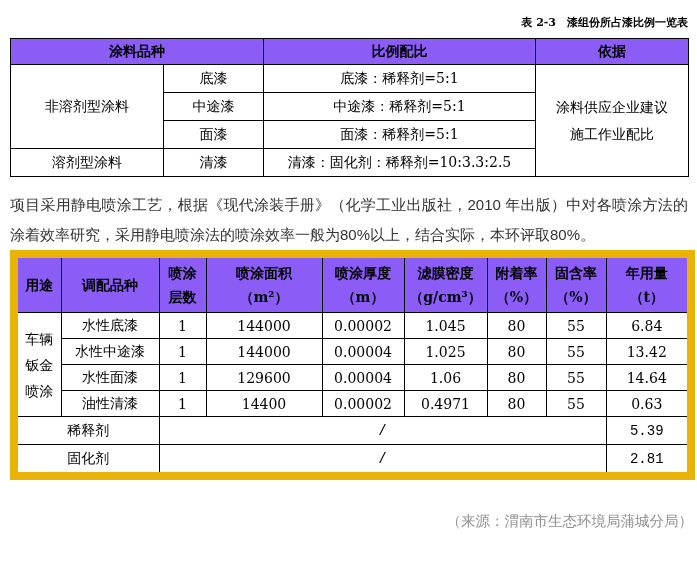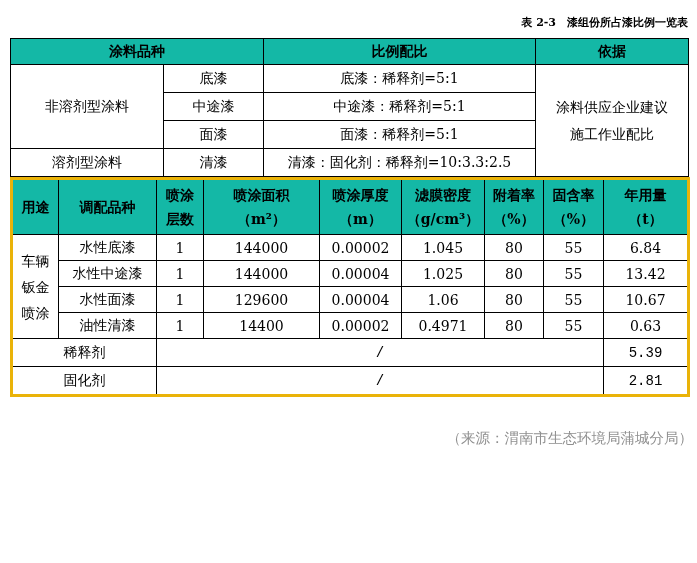--- a/index.html
+++ b/index.html
@@ -22,38 +22,38 @@
   table{
     border-collapse:collapse;table-layout:fixed;
     font-family:"DejaVu Serif",serif;
     font-size:14px;color:#000;
   }
   td,th{
     border:1px solid #000;
     text-align:center;vertical-align:middle;
     padding:0 2px;overflow:hidden;
   }
-  th{background:#14b8a6;font-weight:bold;}
+  th{background:#8b5cf6;font-weight:bold;}
   .preline{white-space:pre-line;}
 
   
   table.t1{width:678px;}
   table.t1 th{height:25px;}
   table.t1 td{height:27px;}
   table.t1 .basis-cell{line-height:27px;}
 
   
   .para{
     width:678px;margin:13px 0 0 0;
     font-size:15px;line-height:30px;
     text-align:justify;color:#333;
   }
 
   
-  table.t2{width:677px;border:3px solid #eab308;}
+  table.t2{width:677px;border:8px solid #eab308;}
   table.t2 th{height:54px;line-height:24px;}
   table.t2 td{height:25px;}
   table.t2 .usage-cell{line-height:26px;margin-top:28px;}
   table.t2 .extra td{height:27px;font-family:Liberation Mono, monospace;}
 
   .source-note{
     width:683px;margin-top:32px;
     text-align:right;
     font-size:14.5px;color:#8f8f8f;
   }
@@ -94,20 +94,21 @@
       <td>面漆：稀释剂=5:1</td>
     </tr>
     <tr>
       <td>溶剂型涂料</td>
       <td>清漆</td>
       <td>清漆：固化剂：稀释剂=10:3.3:2.5</td>
     </tr>
   </tbody>
     </table>
 
+  <p class="para">项目采用静电喷涂工艺，根据《现代涂装手册》（化学工业出版社，2010 年出版）中对各喷涂方法的涂着效率研究，采用静电喷涂法的喷涂效率一般为80%以上，结合实际，本环评取80%。</p>
 
 
   <table class="t2">
     <colgroup>
       <col style="width:47px">
         <col style="width:98px">
         <col style="width:47px">
       <col style="width:116px">
         <col style="width:82px">
         <col style="width:83px">
@@ -158,21 +159,21 @@
       <td>13.42</td>
     </tr>
     <tr>
       <td>水性面漆</td>
       <td>1</td>
       <td>129600</td>
       <td>0.00004</td>
       <td>1.06</td>
       <td>80</td>
       <td>55</td>
-      <td>10.67</td>
+      <td>14.64</td>
     </tr>
     <tr>
       <td>油性清漆</td>
       <td>1</td>
       <td>14400</td>
       <td>0.00002</td>
       <td>0.4971</td>
       <td>80</td>
       <td>55</td>
       <td>0.63</td>

